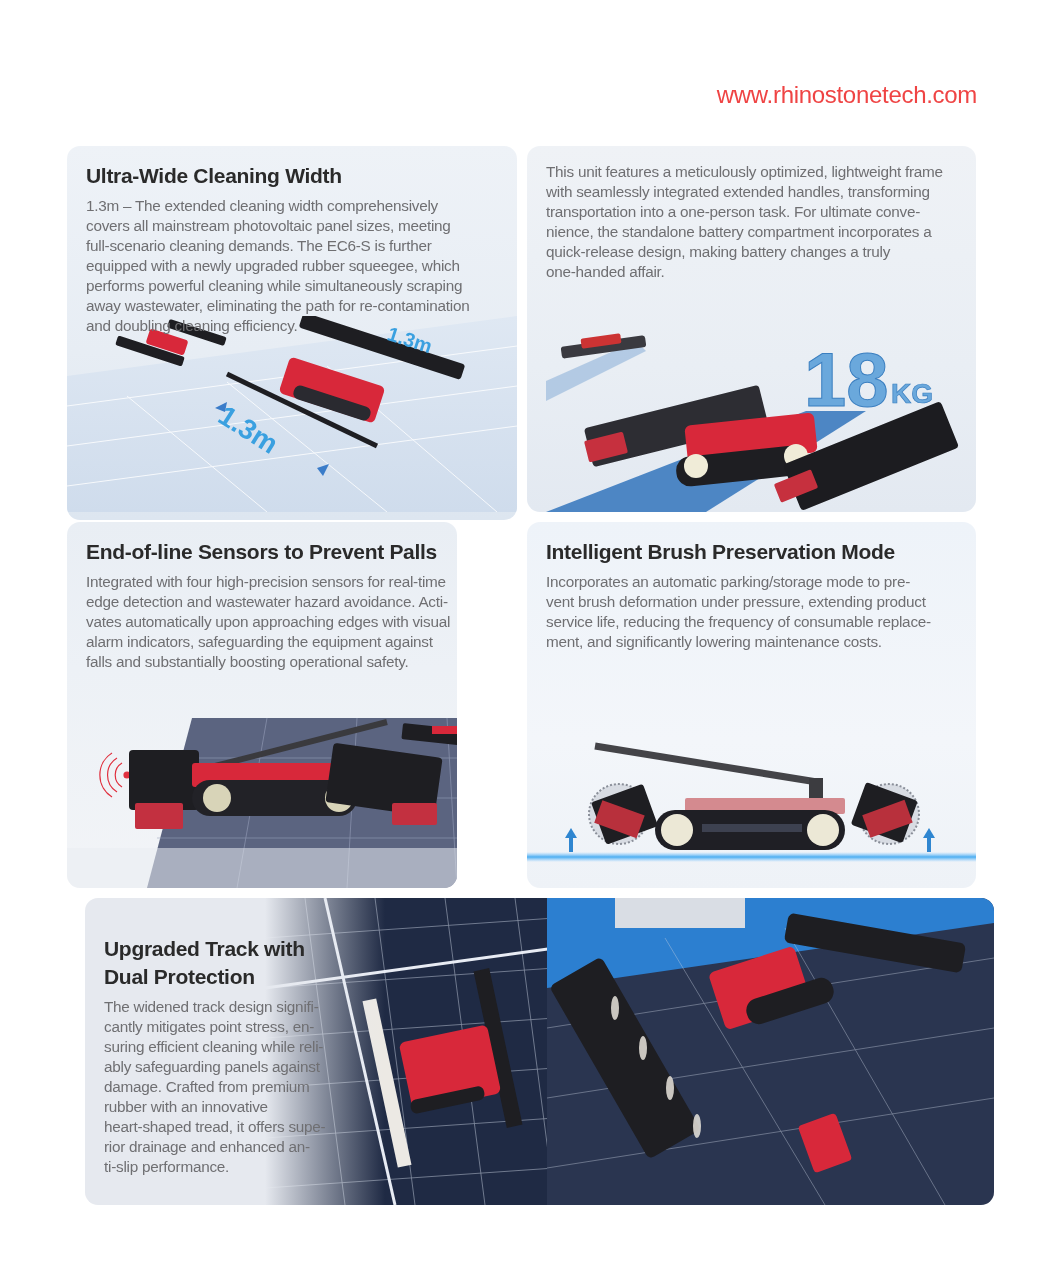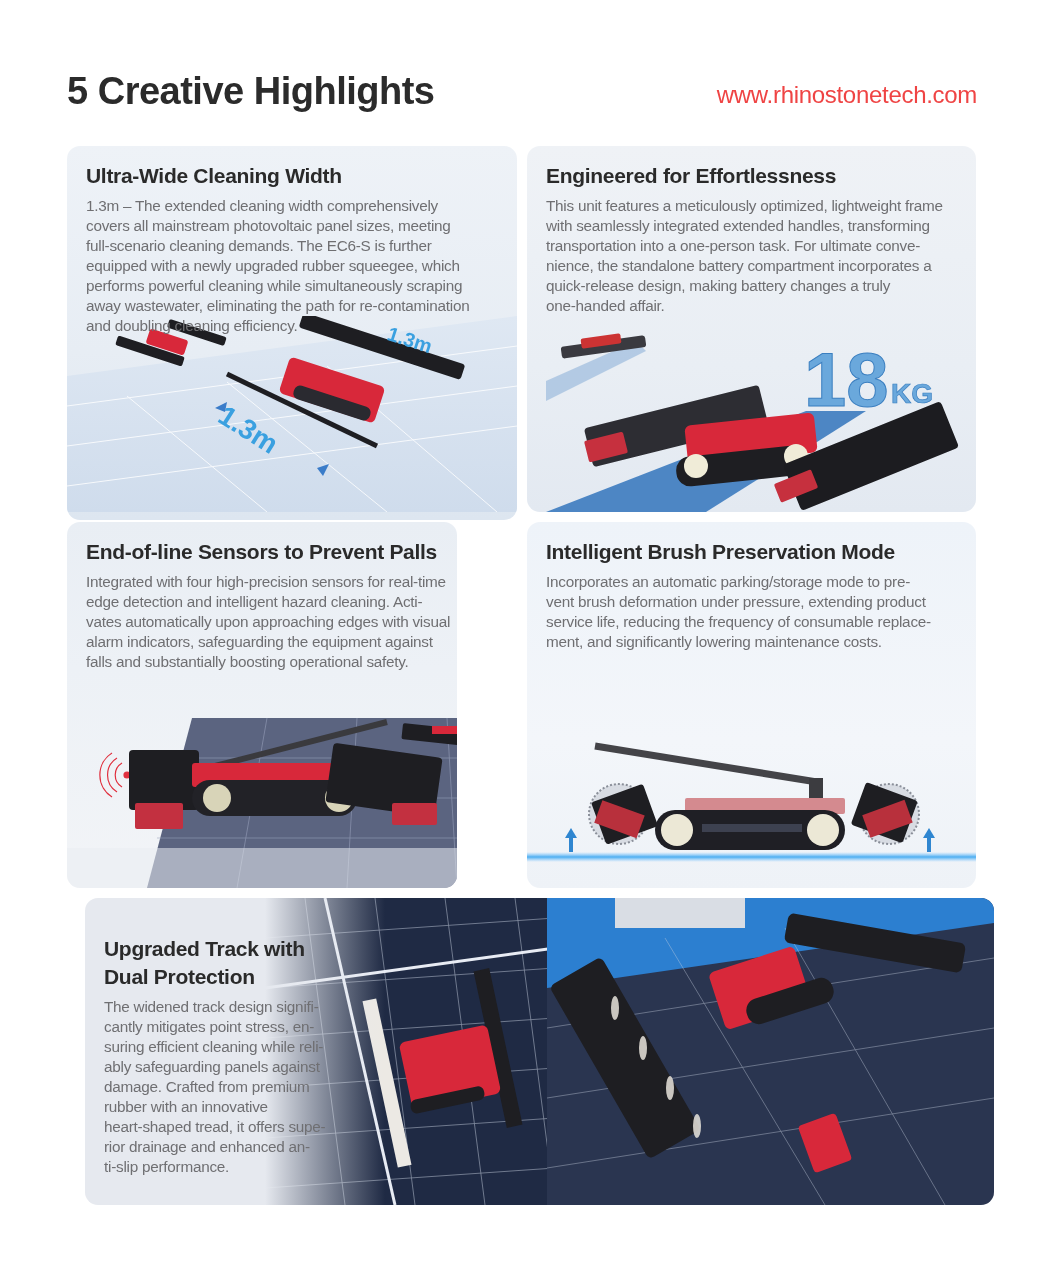--- a/index.html
+++ b/index.html
@@ -24,21 +24,20 @@
   .illus { position: absolute; z-index: 1; }
   .illus svg { display: block; }
 
   .card5-text { width: 240px; }
   .card5-fade { position: absolute; left: 180px; top: 0; width: 120px; height: 307px; background: linear-gradient(90deg, #e6e9ef 0%, rgba(230,233,239,0) 100%); z-index: 2; }
 </style>
 </head>
 <body>
 
 <div class="page-header">
-  <div class="page-title">5 Creative Highlights</div>
   <div class="site-url">www.rhinostonetech.com</div>
 </div>
 
 <div class="card" id="card1">
   <div class="card-text">
     <div class="card-title">Ultra-Wide Cleaning Width</div>
     <div class="card-body">1.3m – The extended cleaning width comprehensively
 covers all mainstream photovoltaic panel sizes, meeting
 full-scenario cleaning demands. The EC6-S is further
 equipped with a newly upgraded rubber squeegee, which
@@ -83,21 +82,20 @@
         <text x="150" y="128" font-size="28" font-weight="700" fill="#3aa0e0" transform="rotate(32 190 115)">1.3m</text>
         <polygon points="148,92 160,86 158,96" fill="#3a7cc9"></polygon>
         <polygon points="250,152 262,148 256,160" fill="#3a7cc9"></polygon>
       </g>
     </svg>
   </div>
 </div>
 
 <div class="card" id="card2">
   <div class="card-text">
-    <div class="card-title">Engineered for Effortlessness</div>
     <div class="card-body">This unit features a meticulously optimized, lightweight frame
 with seamlessly integrated extended handles, transforming
 transportation into a one-person task. For ultimate conve-
 nience, the standalone battery compartment incorporates a
 quick-release design, making battery changes a truly
 one-handed affair.</div>
   </div>
   <div class="illus" style="left:0; top:165px;padding-left:19px;">
     <svg width="449" height="201" viewBox="0 0 449 201">
       <polygon points="0,201 160,201 320,100 260,100" fill="#4d86c4"></polygon>
@@ -119,21 +117,21 @@
       <rect x="240" y="120" width="170" height="50" rx="4" fill="#1c1c20" transform="rotate(-22 325 145)"></rect>
       <rect x="230" y="165" width="40" height="20" rx="2" fill="#c6303e" transform="rotate(-22 250 175)"></rect>
     </svg>
   </div>
 </div>
 
 <div class="card" id="card3">
   <div class="card-text">
     <div class="card-title">End-of-line Sensors to Prevent Palls</div>
     <div class="card-body">Integrated with four high-precision sensors for real-time
-edge detection and intelligent hazard cleaning. Acti-
+edge detection and wastewater hazard avoidance. Acti-
 vates automatically upon approaching edges with visual
 alarm indicators, safeguarding the equipment against
 falls and substantially boosting operational safety.</div>
   </div>
   <div class="illus" style="left:0; top:196px;">
     <svg width="450" height="170" viewBox="0 0 450 170">
       <polygon points="125,0 450,0 450,170 80,170" fill="#5b6480"></polygon>
       <g stroke="#9aa3bd" stroke-width="0.8" opacity="0.7">
         <line x1="110" y1="40" x2="450" y2="40"></line>
         <line x1="100" y1="80" x2="450" y2="80"></line>

